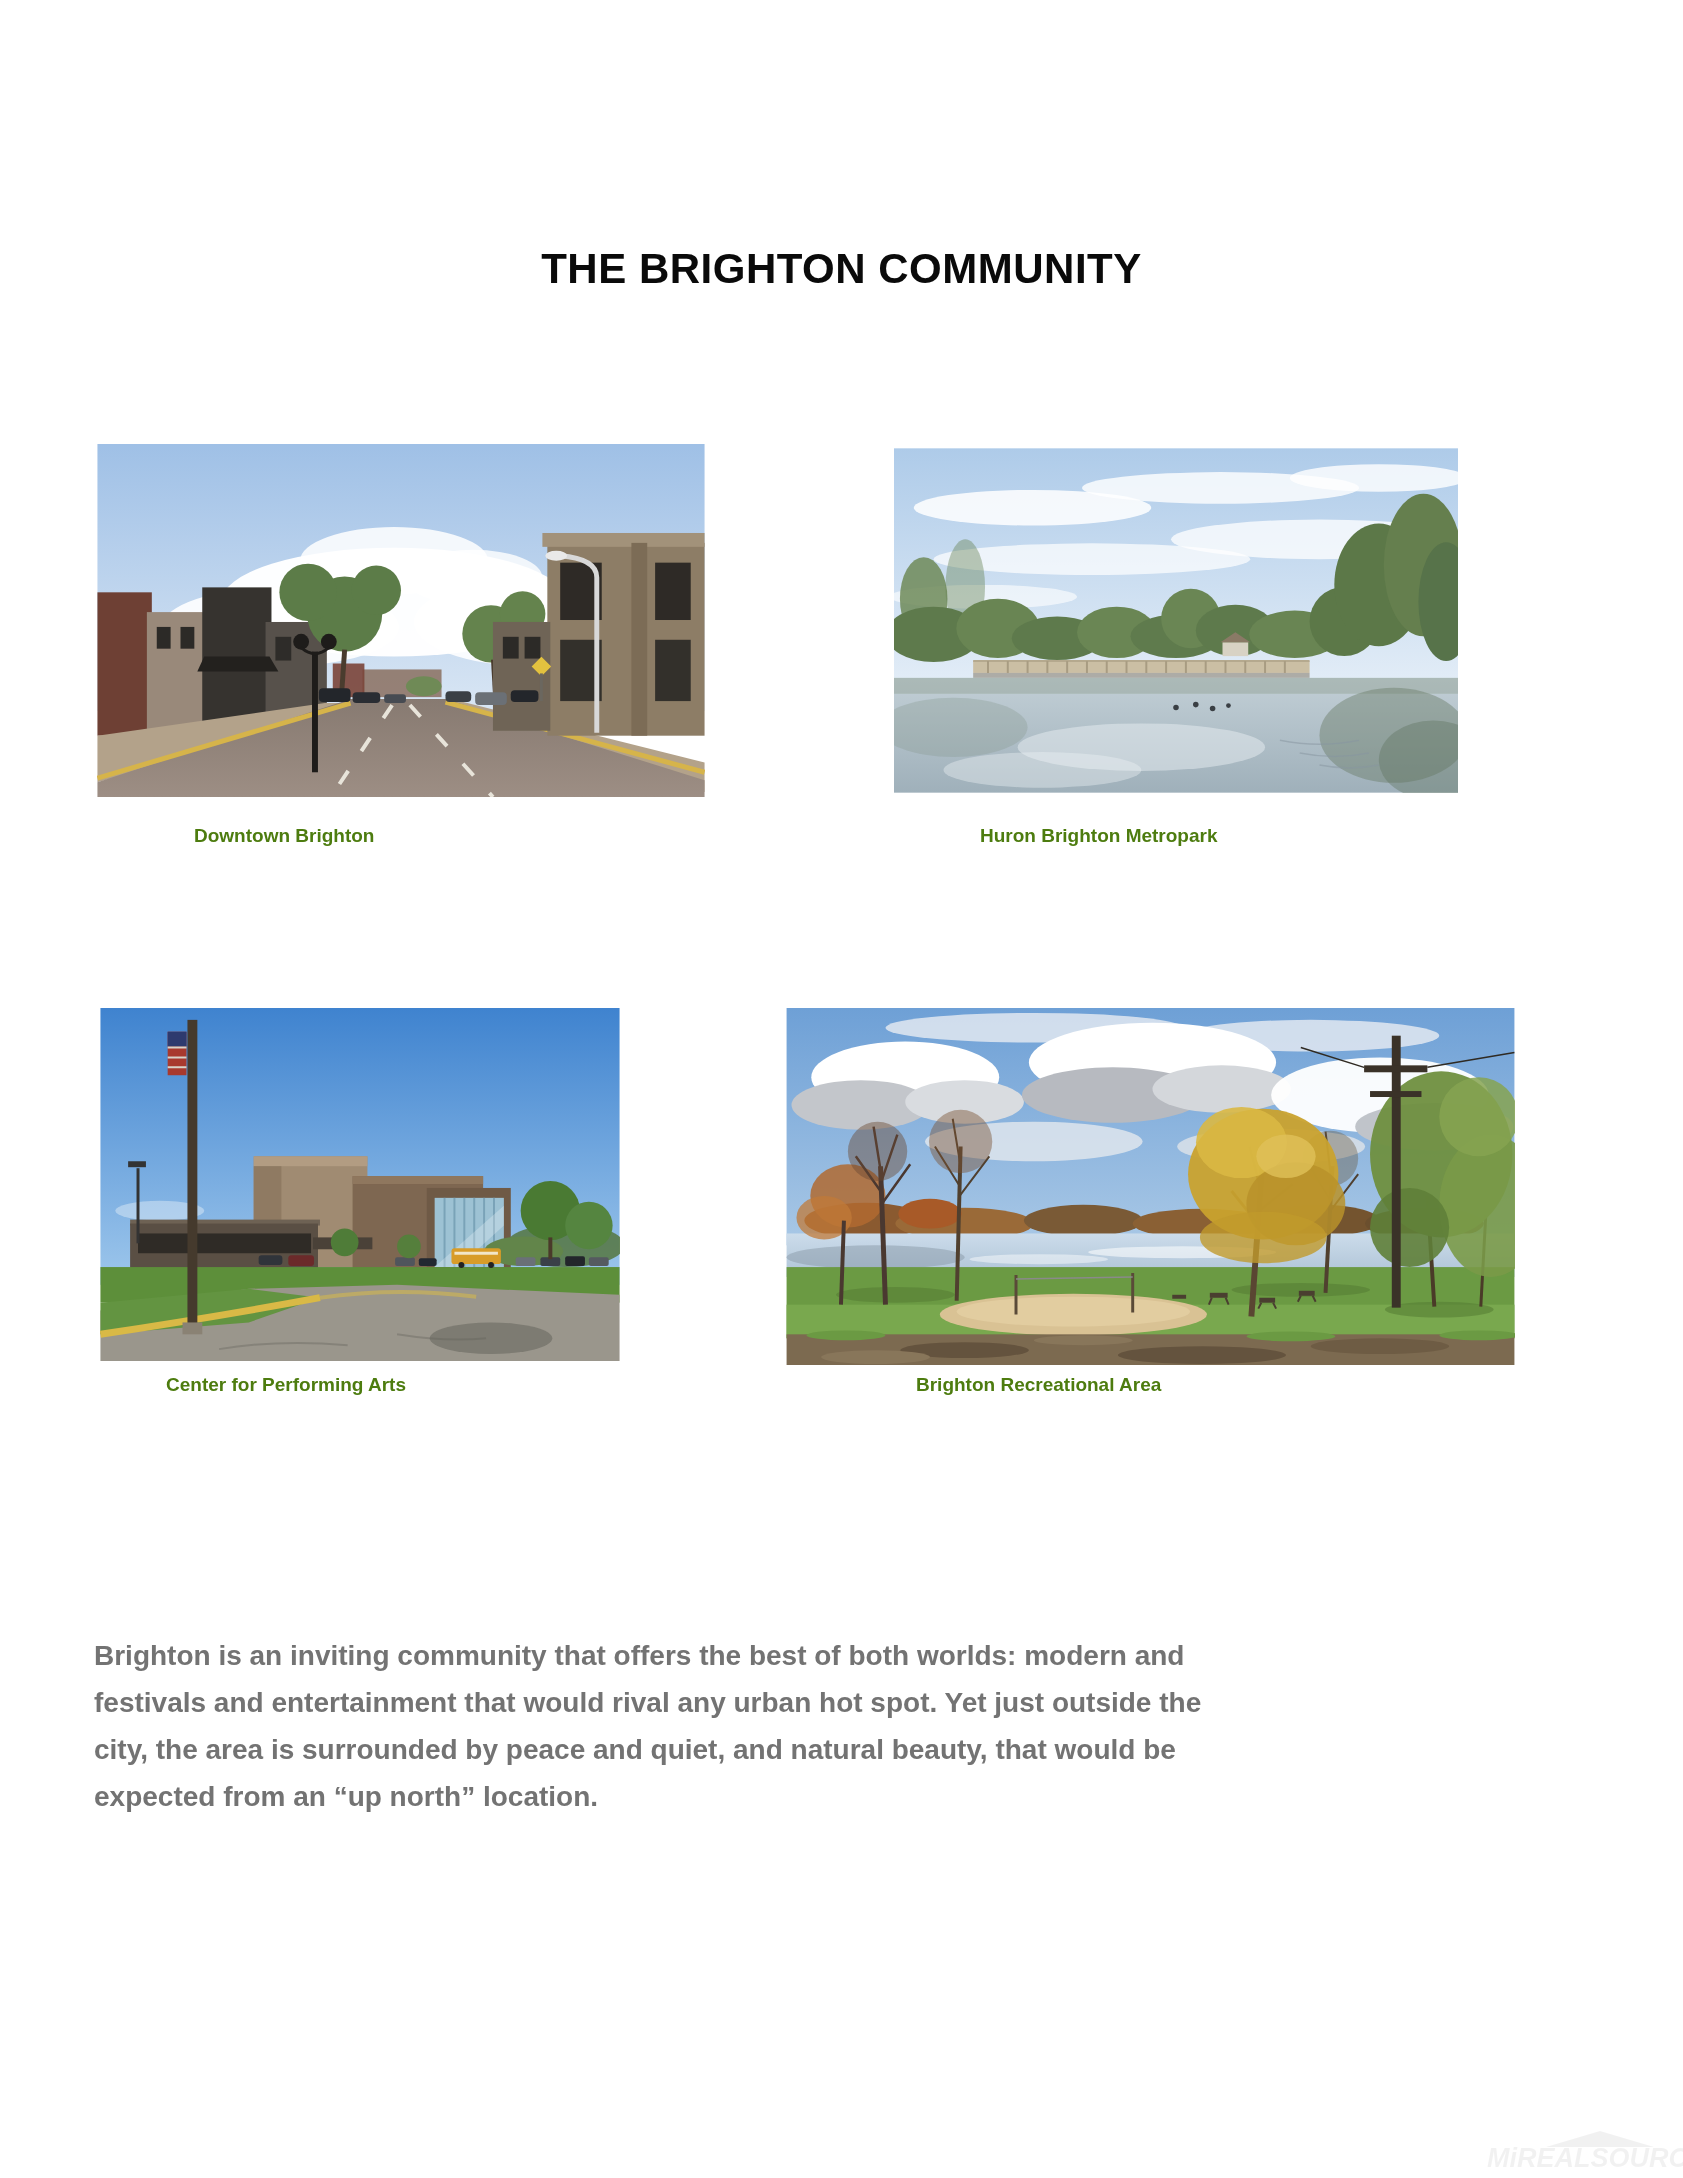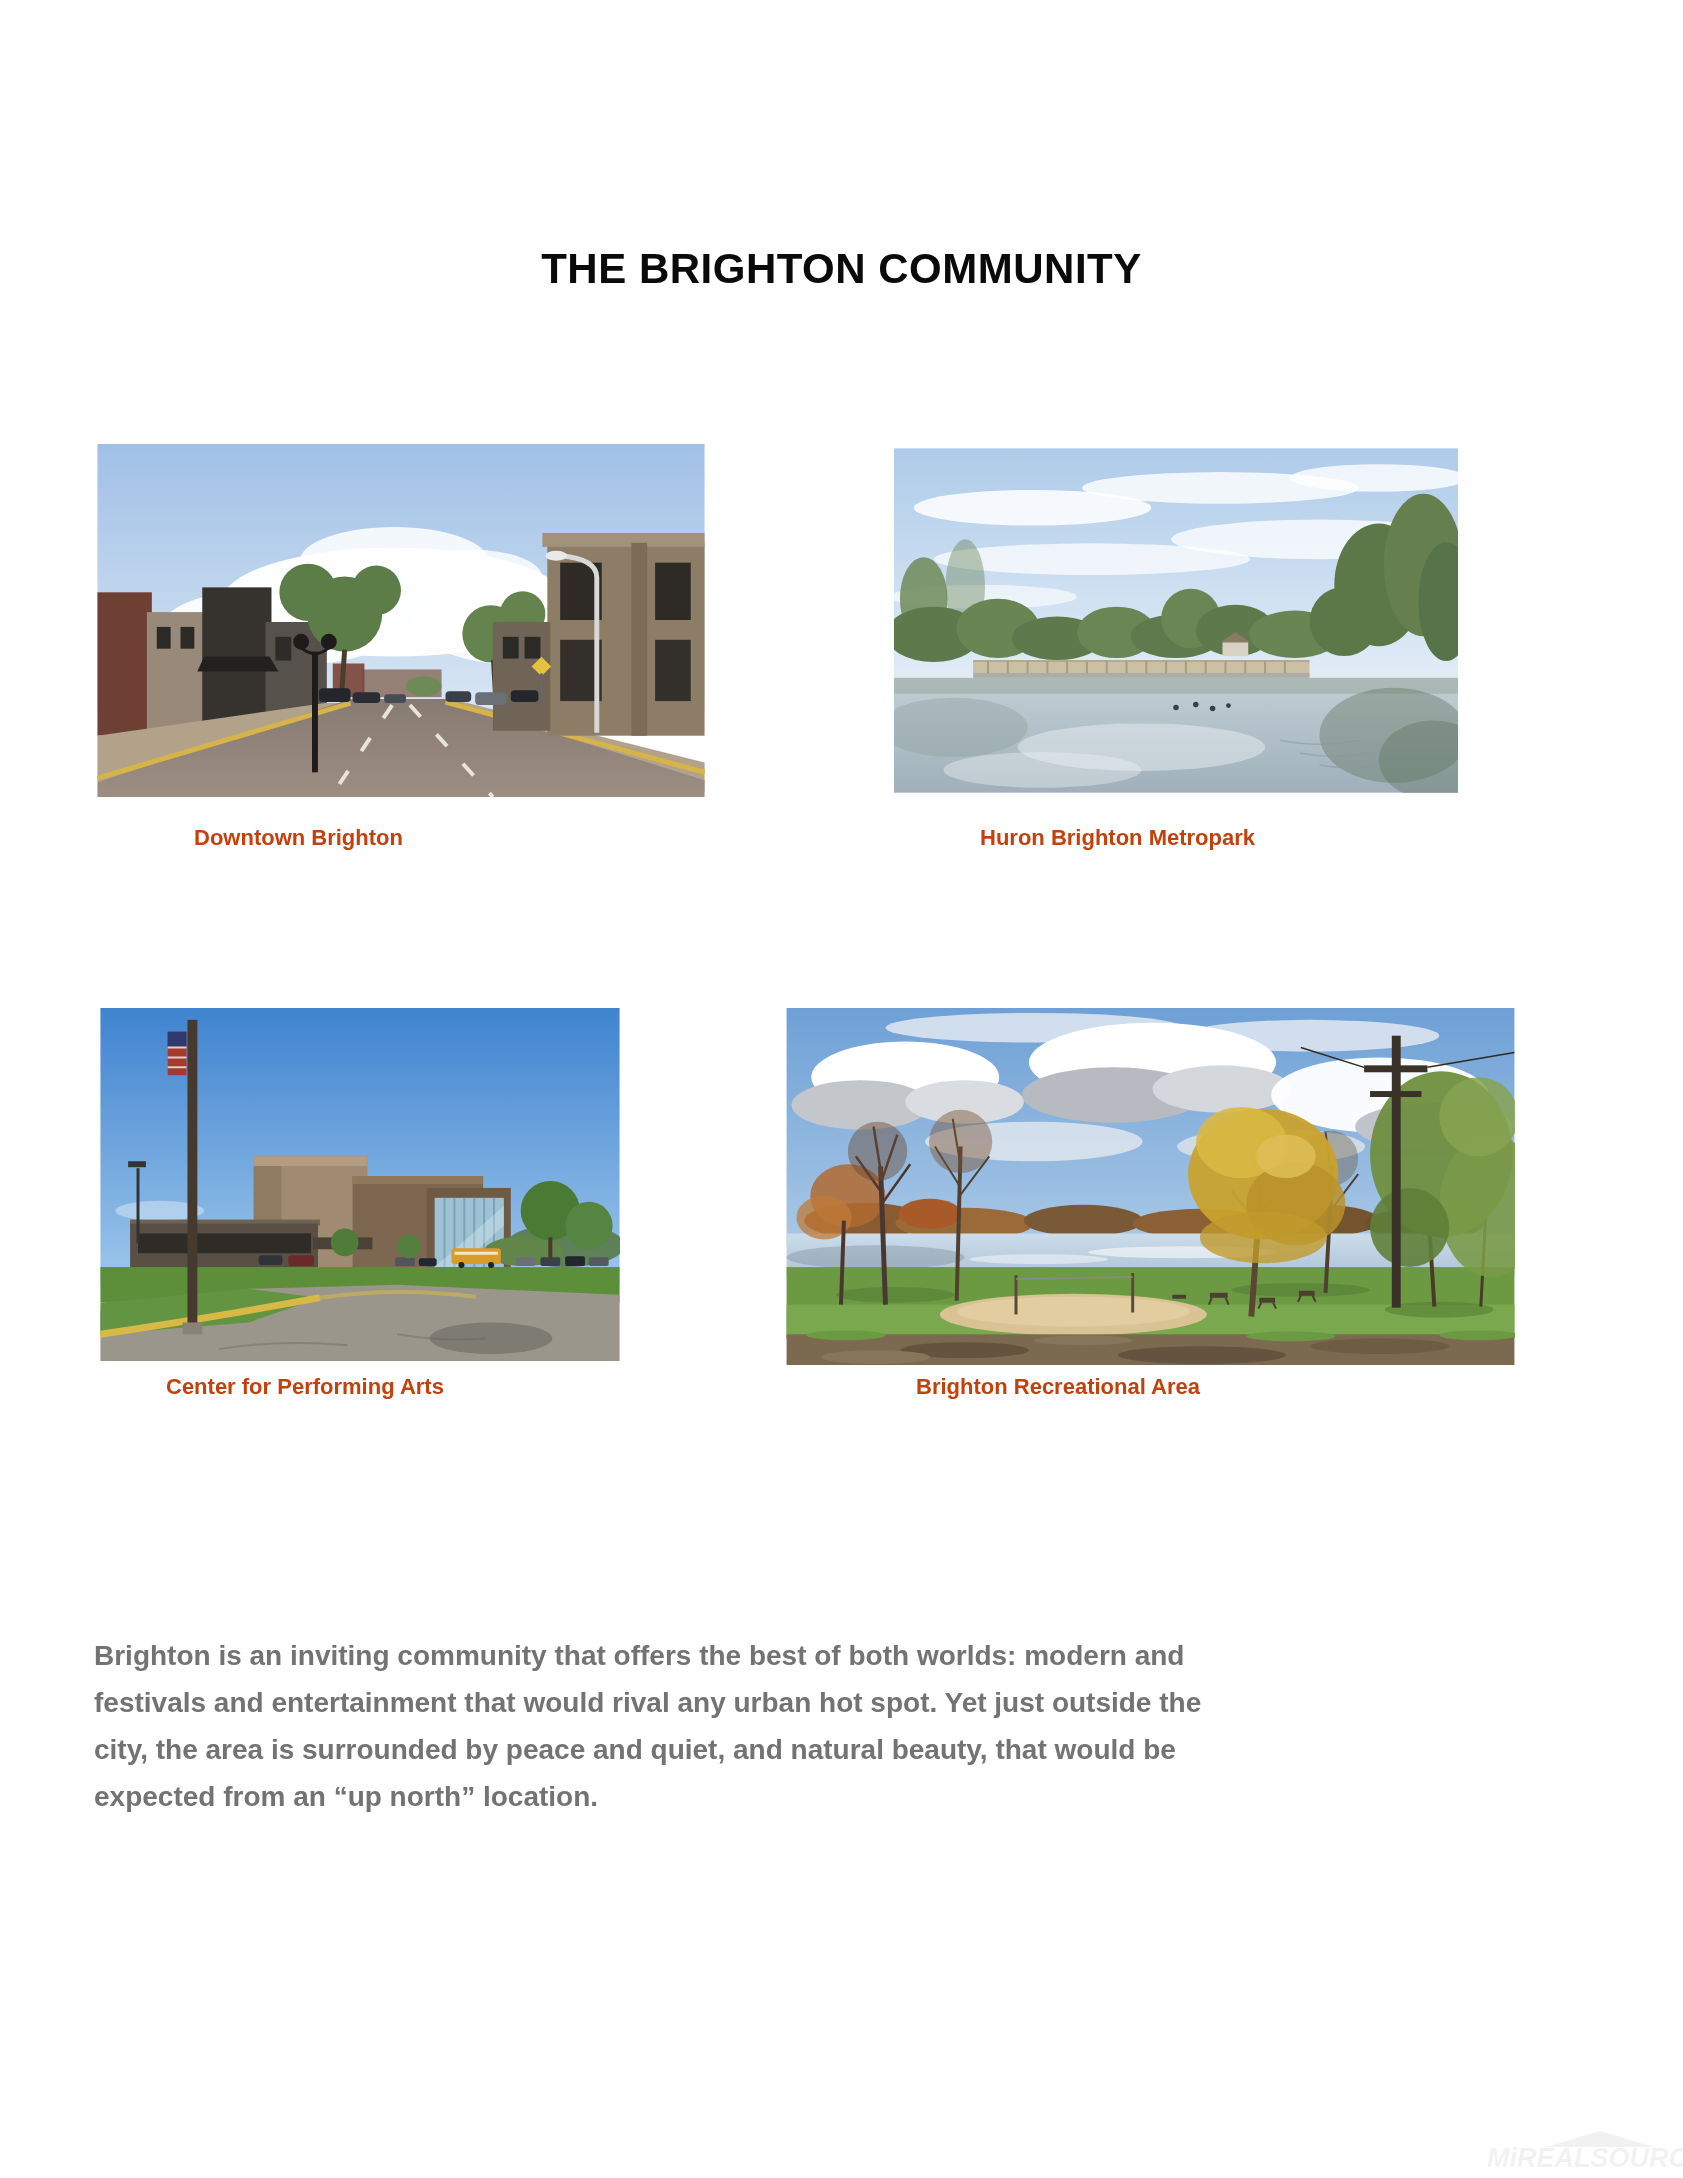--- a/index.html
+++ b/index.html
@@ -19,23 +19,23 @@
     width: 100%;
     text-align: center;
     font-size: 42px;
     font-weight: bold;
     color: #0a0a0a;
     letter-spacing: 0.5px;
   }
   .photo { position: absolute; display: block; }
   .caption {
     position: absolute;
-    font-size: 22px;
+    font-size: 19px;
     font-weight: bold;
-    color: #c2410c;
+    color: #4d7c0f;
     white-space: nowrap;
   }
   .body-text {
     position: absolute;
     left: 94px;
     top: 1632px;
     color: #737373;
     font-size: 28px;
     font-weight: bold;
     line-height: 47px;

